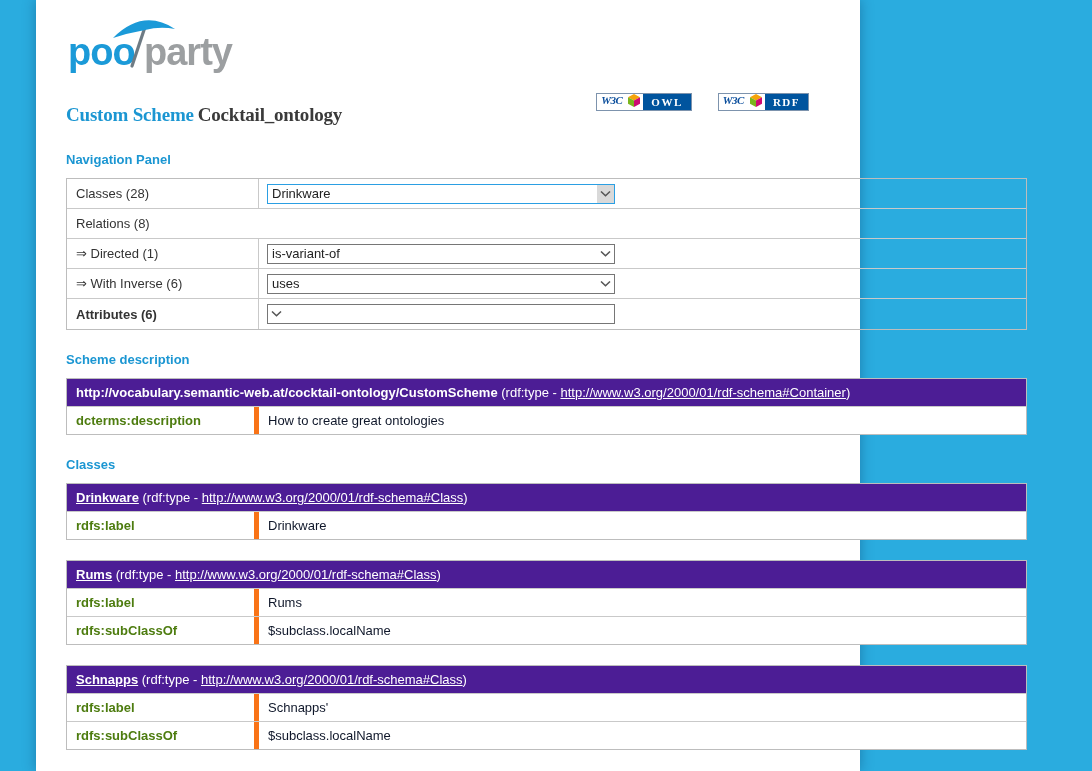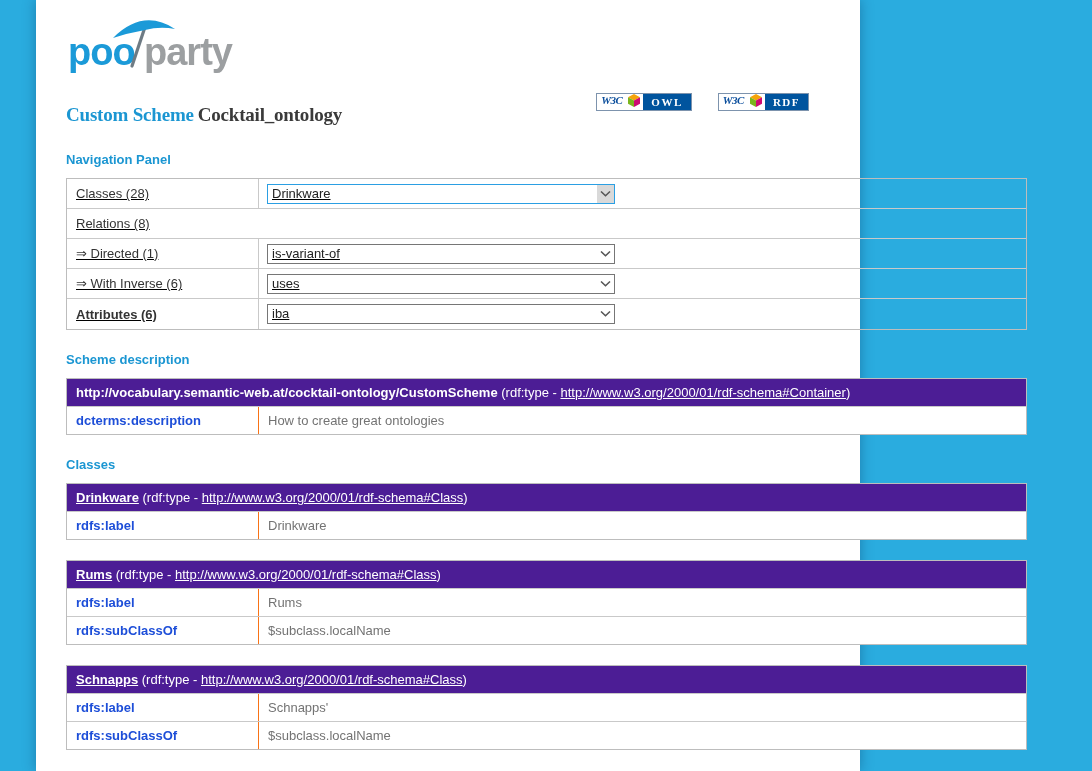--- a/index.html
+++ b/index.html
@@ -32,43 +32,43 @@
   .badges { position:absolute; right:20px; top:-11px; display:flex; gap:26px; }
   .w3c-badge { display:flex; align-items:stretch; height:18px; border:1px solid #7d93ad; background:#fff; cursor:pointer; }
   .w3c-left { display:flex; align-items:flex-start; gap:6px; padding:0 3px 0 4px; background:#fff; }
   .w3c-text { font-size:11px; font-weight:bold; font-style:italic; color:#0b4e9c; letter-spacing:-0.5px; }
   .w3c-right { background:#00549e; color:#fff; font-size:11px; font-weight:bold; letter-spacing:1.5px; display:flex; align-items:center; padding:0 8px; }
 
   
   .section-heading { color:#1b96d2; font-size:13px; font-weight:bold; margin-top:22px; margin-bottom:11px; }
 
   
-  .nav-table { border:1px solid #bdbdbd; width:961px;text-decoration:underline; }
+  .nav-table { border:1px solid #bdbdbd; width:961px; }
   .nav-row { display:flex; align-items:center; height:30px; border-bottom:1px solid #c9c9c9; }
   .nav-row:last-child { border-bottom:none; }
   .nav-label { width:192px; align-self:stretch; display:flex; align-items:center; padding-left:9px; border-right:1px solid #c9c9c9; font-size:13px; color:#333; }
   .nav-label.span-full { width:auto; flex:1; border-right:none; }
   .nav-label.bold { font-weight:bold; }
   .nav-value { flex:1; display:flex; align-items:center; padding-left:8px; }
 
   
   .select { width:348px; height:20px; border:1px solid #767676; background:#fff; display:flex; align-items:center; cursor:pointer; }
   .select-text { flex:1; font-size:13px; color:#222; padding-left:4px; line-height:18px; white-space:nowrap; overflow:hidden; }
   .select-arrow { width:17px; height:100%; display:flex; align-items:center; justify-content:center; }
   .select.focused { border-color:#2b9fe3; }
   .select.focused .select-arrow { background:#d9d9d9; }
 
   
   .data-table { width:961px; border:1px solid #bdbdbd; margin-bottom:20px; }
   .dt-header { background:#4c1d95; color:#fff; padding:5px 9px; font-size:13px; line-height:17px; }
   .dt-header a, .dt-header .hdr-link { color:#fff; text-decoration:underline; cursor:pointer; }
   .dt-header .hdr-subject { font-weight:bold; }
   .dt-row { display:flex; border-top:1px solid #c9c9c9; background:#fff; }
-  .dt-predicate { width:192px; padding:6px 9px; font-size:13px; font-weight:bold; color:#1d4ed8; border-right:1px solid #f97316; }
-  .dt-value { flex:1; padding:6px 9px; font-size:13px; color:#737373; }
+  .dt-predicate { width:192px; padding:6px 9px; font-size:13px; font-weight:bold; color:#4d7c0f; border-right:5px solid #f97316; }
+  .dt-value { flex:1; padding:6px 9px; font-size:13px; color:#0f172a; }
 </style>
 </head>
 <body>
 
 <div class="page-panel">
   <div class="content">
 
     <div class="logo">
       <svg width="220" height="66" viewBox="0 0 220 66">
         <text x="2" y="53" font-family="Liberation Sans, DejaVu Sans, sans-serif" font-size="38" font-weight="bold" fill="#1b9ad8" letter-spacing="-1">poo</text>
@@ -152,21 +152,20 @@
                   <path d="M1 0.5 L5.5 4.8 L10 0.5" fill="none" stroke="#555" stroke-width="1.5"></path>
                 </svg>
             </span>
           </div>
         </div>
       </div>
       <div class="nav-row">
         <div class="nav-label bold">Attributes (6)</div>
         <div class="nav-value">
           <div class="select">
-            <span class="select-text">iba</span>
             <span class="select-arrow">
               <svg width="11" height="6" viewBox="0 0 11 6">
                   <path d="M1 0.5 L5.5 4.8 L10 0.5" fill="none" stroke="#555" stroke-width="1.5"></path>
                 </svg>
             </span>
           </div>
         </div>
       </div>
     </div>
 

